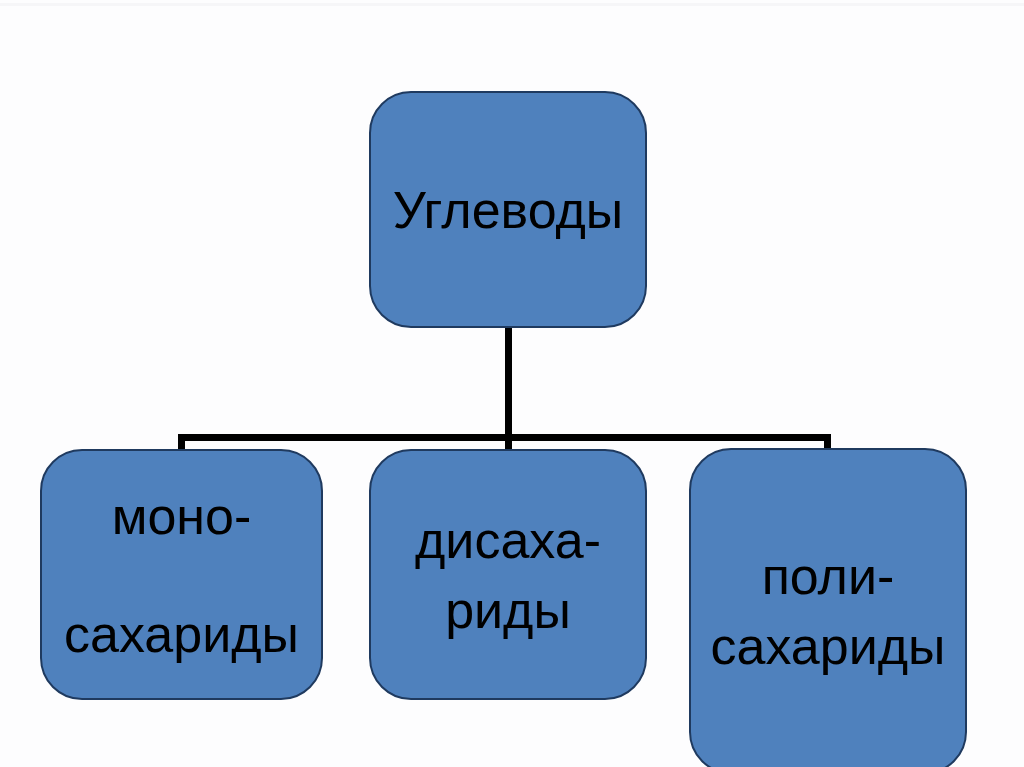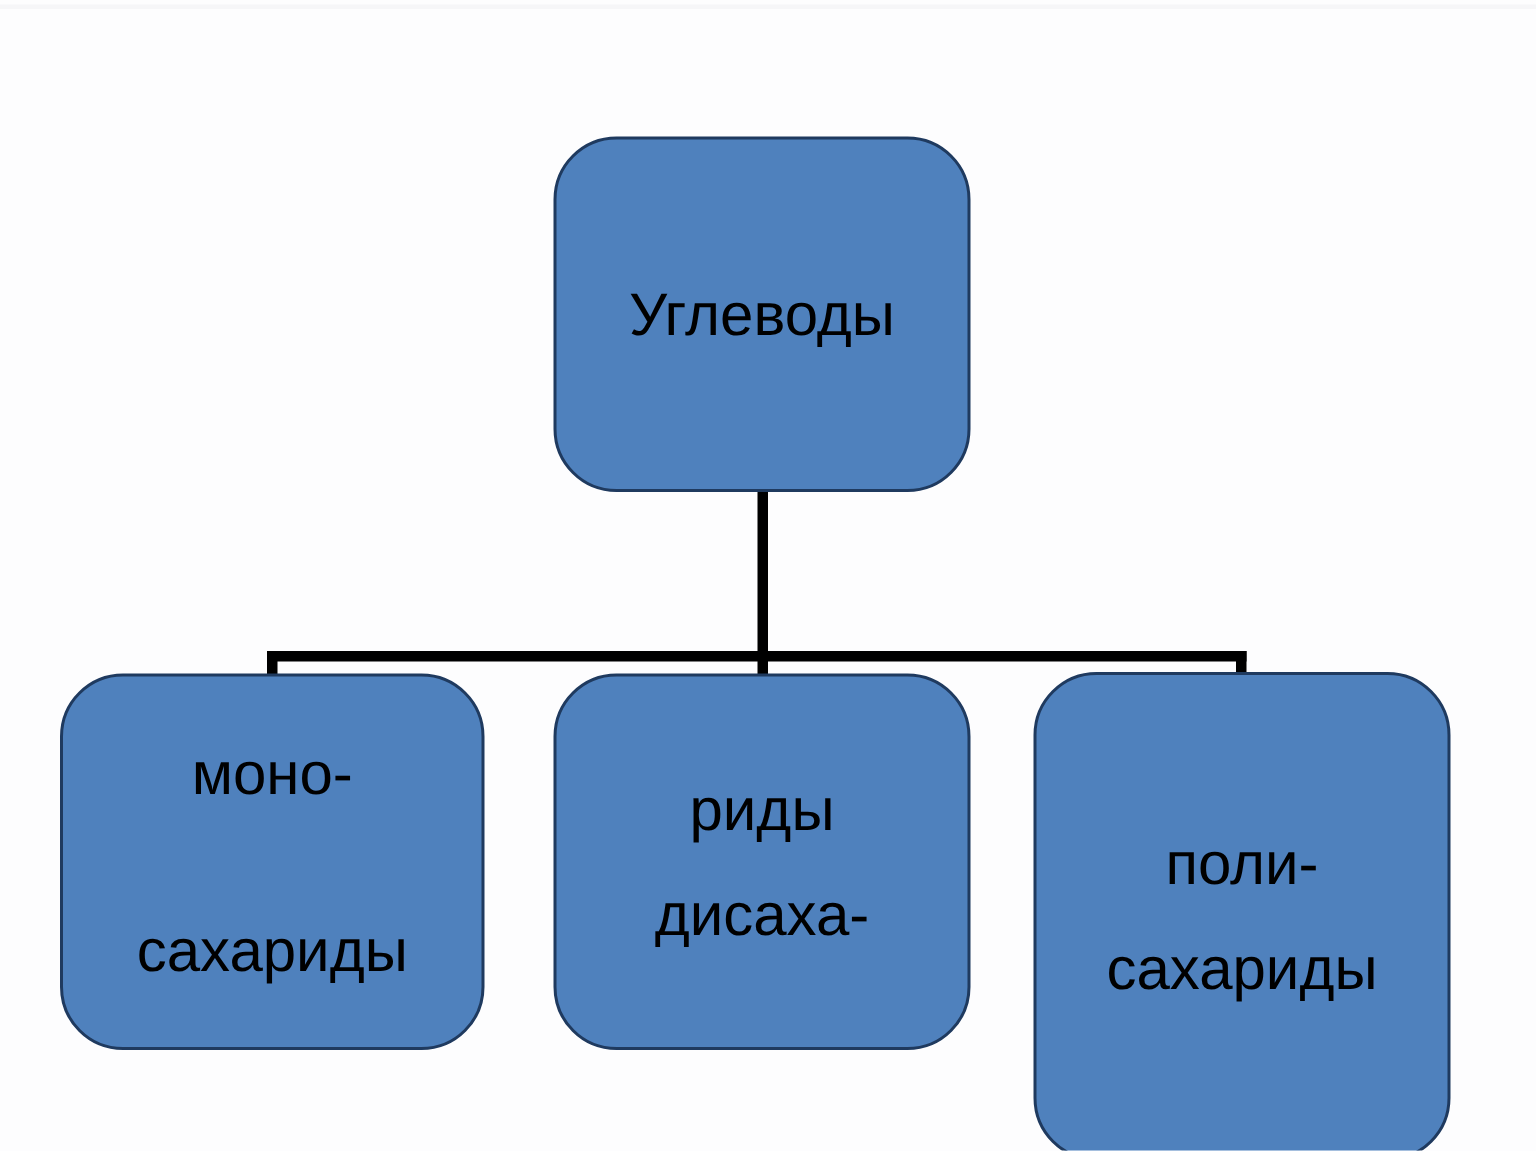--- a/index.html
+++ b/index.html
@@ -29,21 +29,21 @@
     position:absolute;
     background:var(--node-fill);
     border:2px solid var(--node-border);
     border-radius:42px;
     display:flex;
     flex-direction:column;
     align-items:center;
     justify-content:center;
     text-align:left;
     color:var(--text);
-    font-size:40px;
+    font-size:52px;
     line-height:70px;
   }
   .node-root{left:369px;top:91px;width:278px;height:237px;}
   .node-left{left:40px;top:449px;width:283px;height:251px;gap:48px;}
   .node-mid{left:369px;top:449px;width:278px;height:251px;}
   .node-right{left:689px;top:448px;width:278px;height:326px;}
   .connector{
     position:absolute;
     background:var(--connector);
   }
@@ -68,22 +68,22 @@
   <div class="node node-root">
     <span class="label-line">Углеводы</span>
   </div>
 
   <div class="node node-left">
     <span class="label-line">моно-</span>
     <span class="label-line">сахариды</span>
   </div>
 
   <div class="node node-mid">
+    <span class="label-line">дисаха-</span>
     <span class="label-line">риды</span>
-    <span class="label-line">дисаха-</span>
   </div>
 
   <div class="node node-right">
     <span class="label-line">поли-</span>
     <span class="label-line">сахариды</span>
   </div>
 
 </div>
 
 </body></html>

